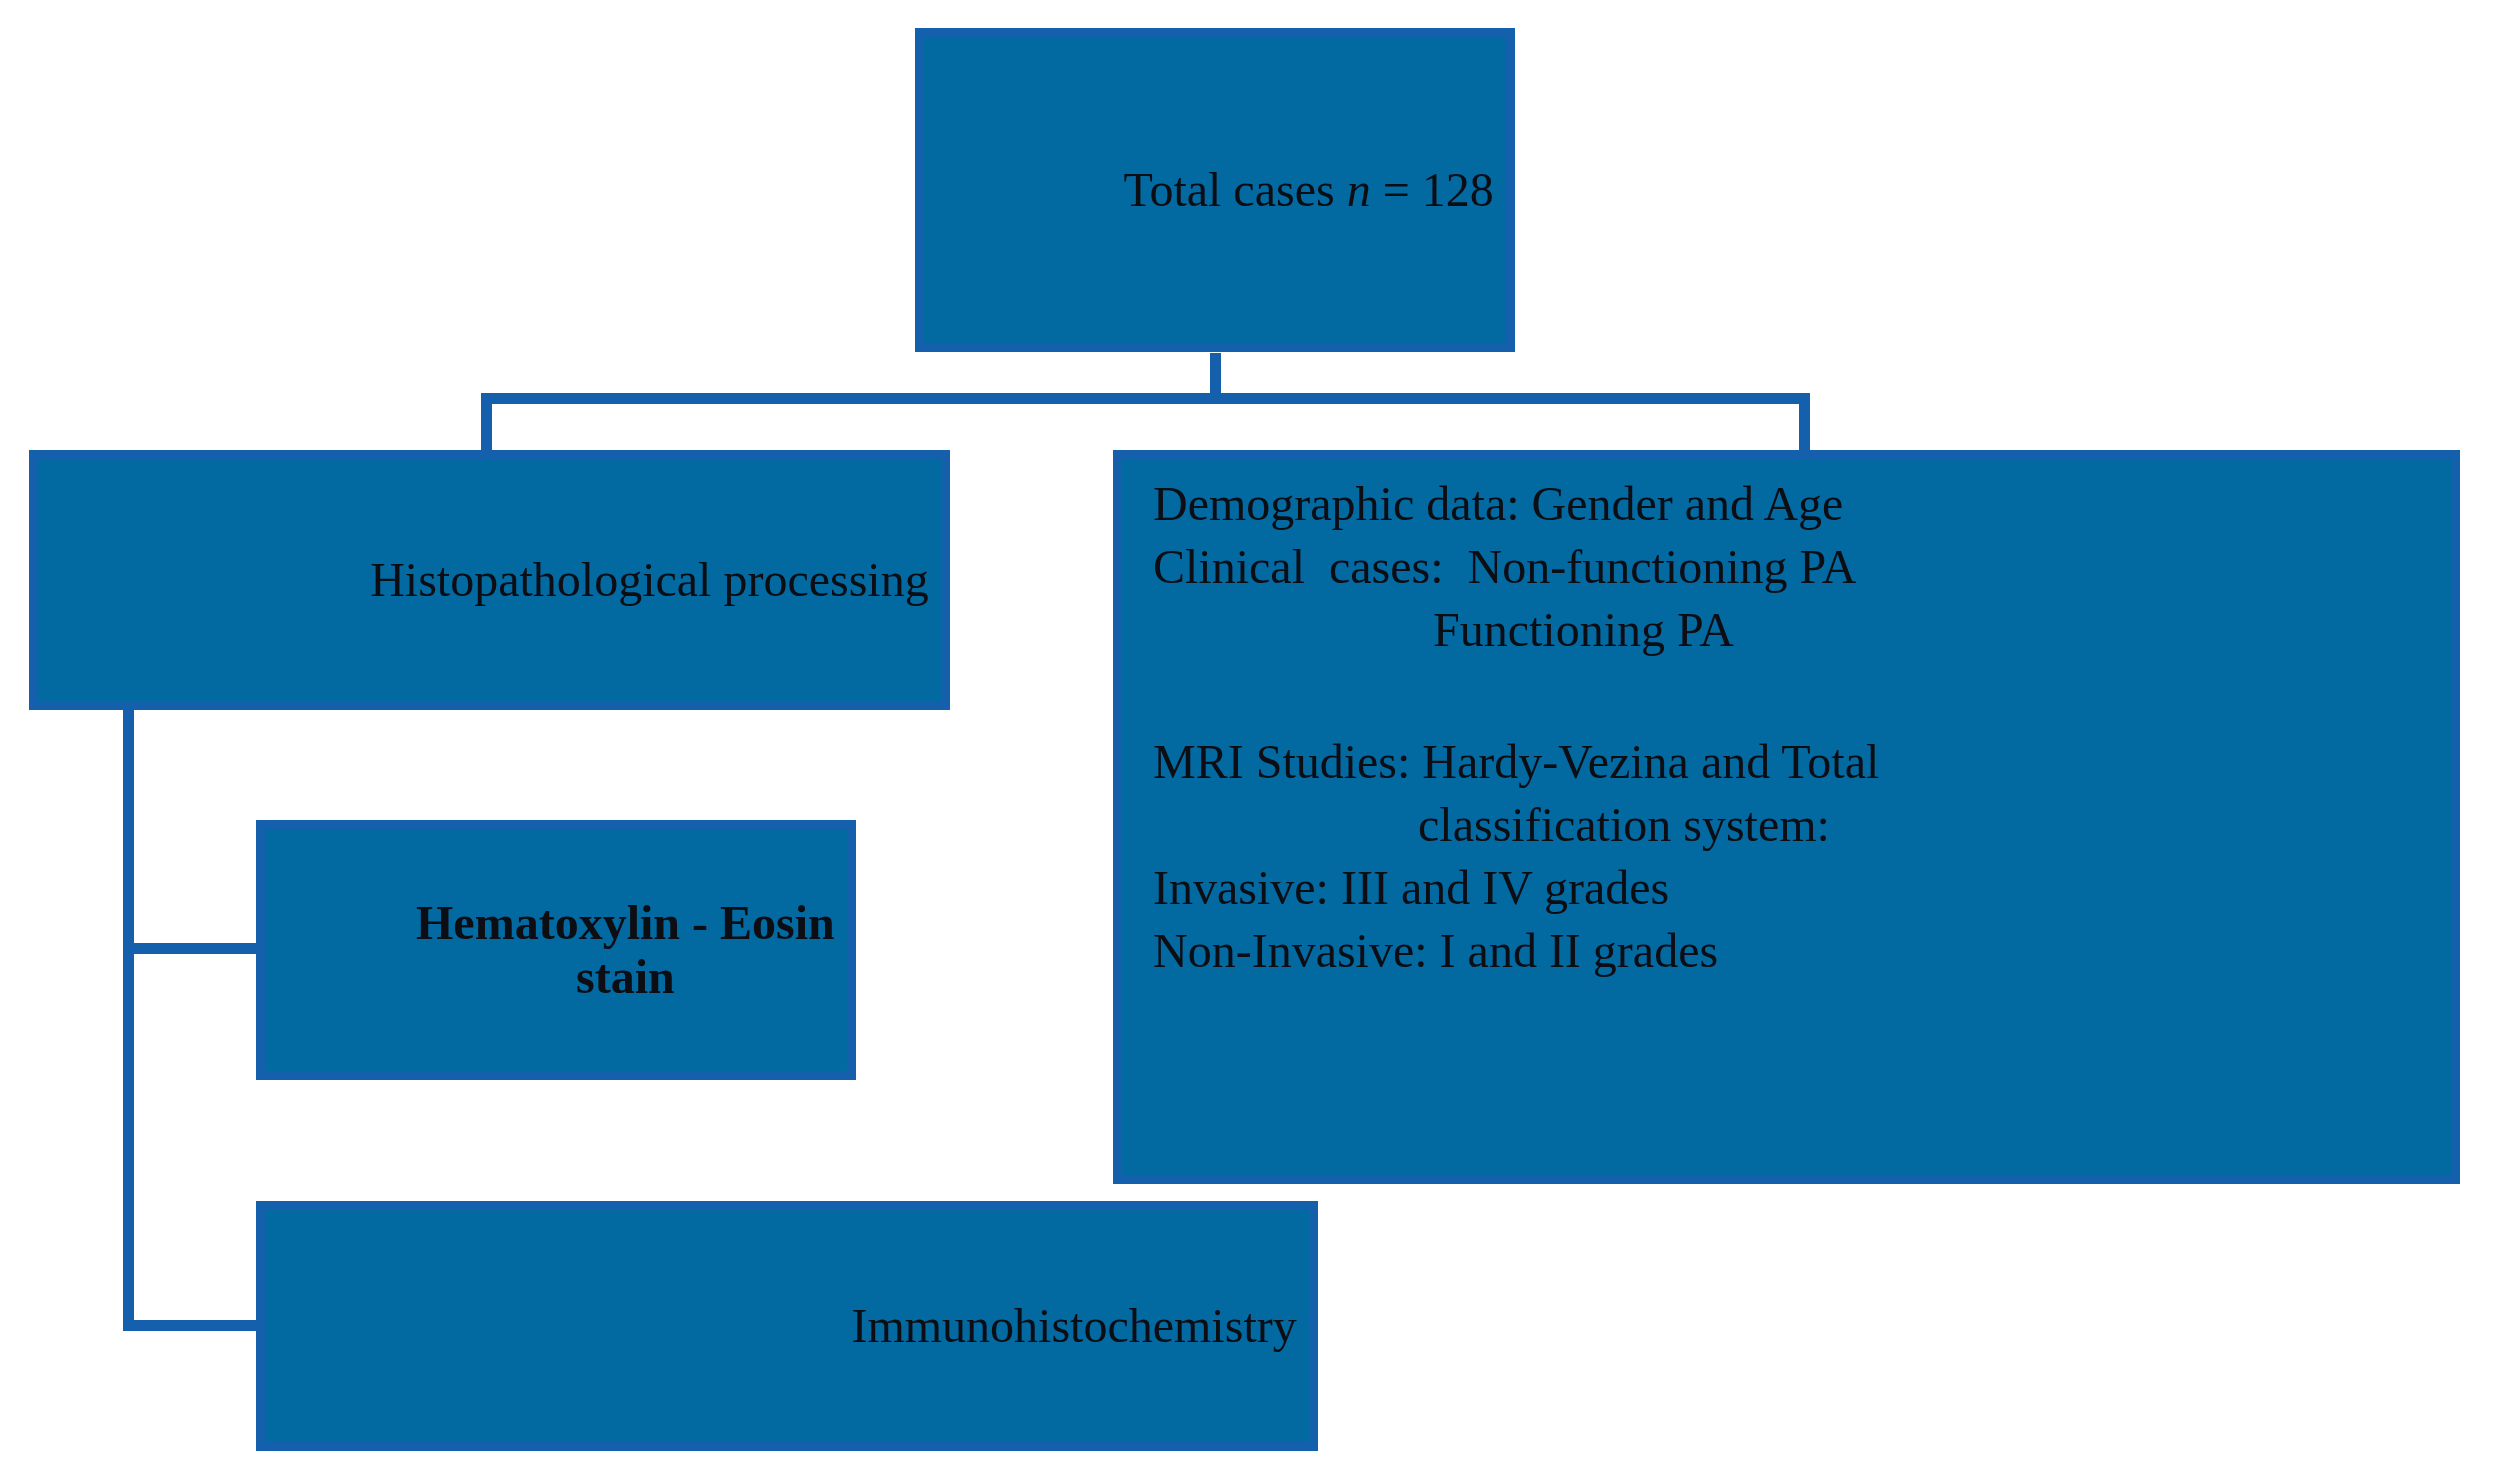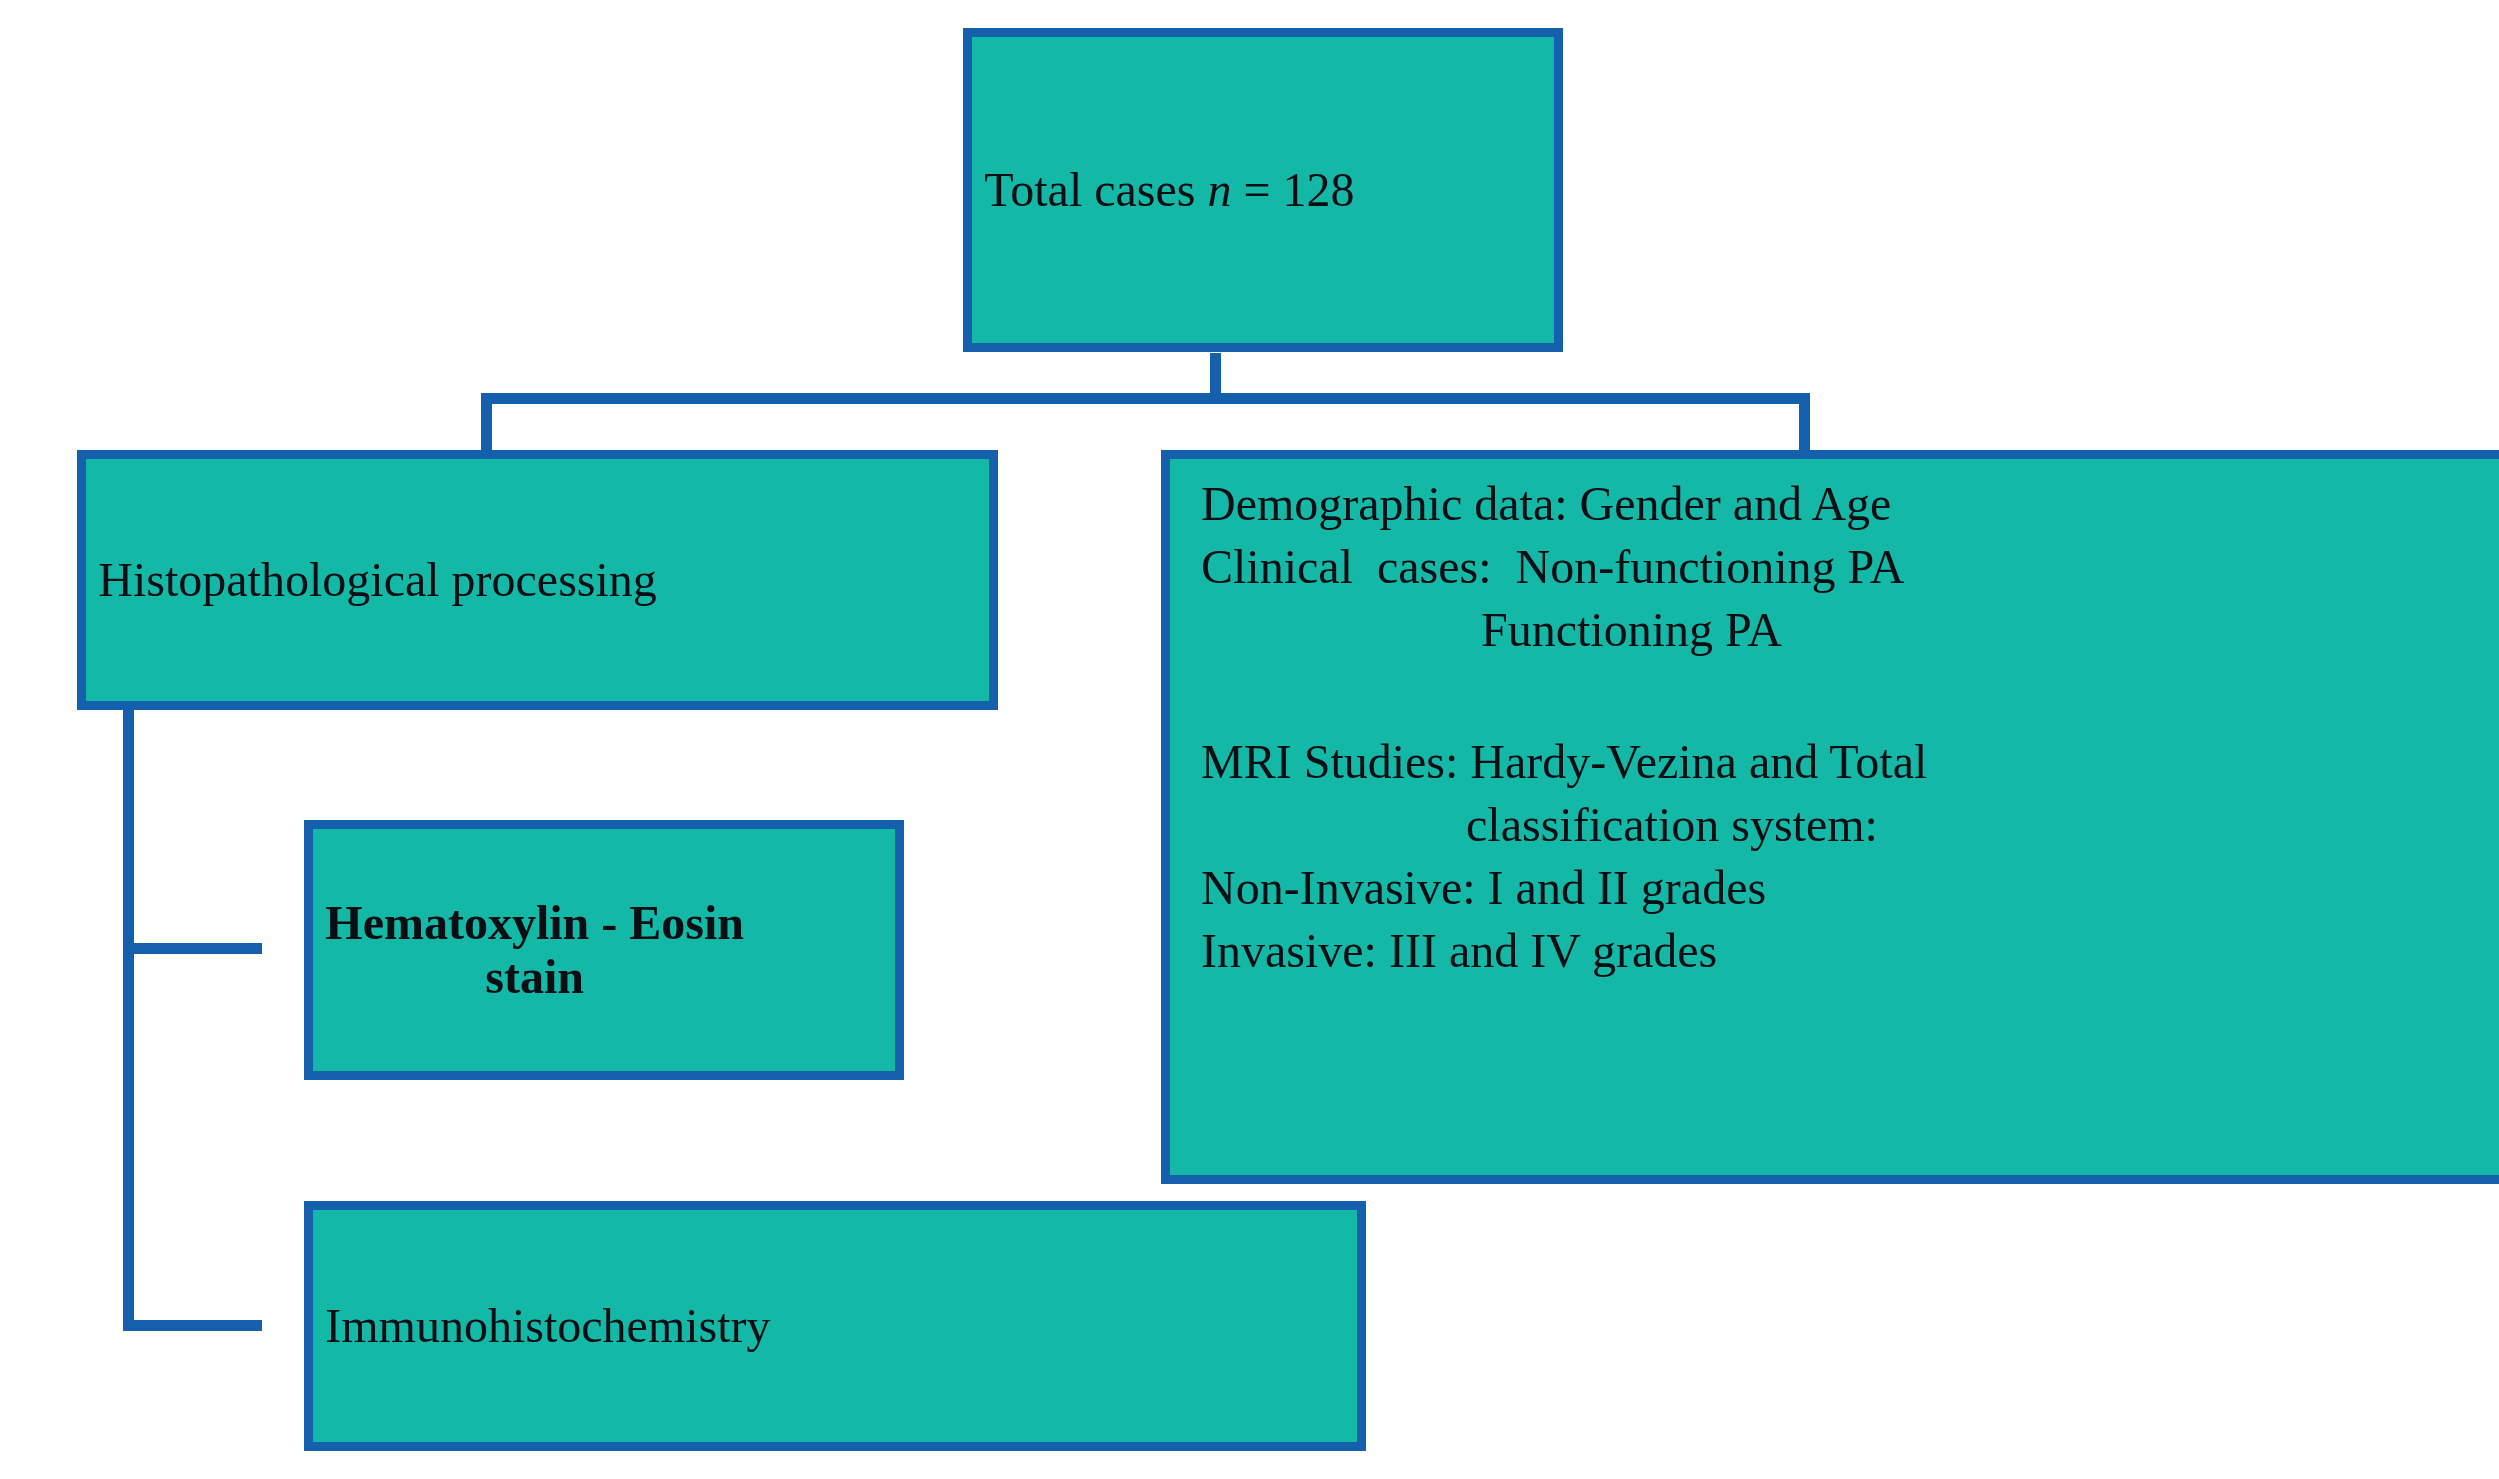--- a/index.html
+++ b/index.html
@@ -14,26 +14,25 @@
     position: relative;
     width: 2500px;
     height: 1480px;
     background: #ffffff;
     overflow: hidden;
   }
   .node {
     position: absolute;
     box-sizing: border-box;
     border: 9.7px solid #1560AC;
-    background: #14b8a6;
+    background: #0369a1;
     display: flex;
     align-items: center;
-    justify-content: flex-start;
+    justify-content: flex-end;
     z-index: 3;
-    margin-left: 48px;
   }
   .node .label {
     color: #0d0d14;
     font-size: 48px;
     line-height: 1.12;
     text-align: center;
     white-space: pre-line;
     padding: 0 12.3px;
   }
   
@@ -110,19 +109,19 @@
   </div>
 
   <div class="node" id="node-right">
     <div class="right-body" id="data-panel-lines">
         <span class="line">Demographic data: Gender and Age</span>
         <span class="line">Clinical  cases:  Non-functioning PA</span>
         <span class="line indent1">Functioning PA</span>
         <span class="spacer"></span>
         <span class="line">MRI Studies: Hardy-Vezina and Total</span>
         <span class="line indent2">classification system:</span>
+        <span class="line">Invasive: III and IV grades</span>
         <span class="line">Non-Invasive: I and II grades</span>
-        <span class="line">Invasive: III and IV grades</span>
       </div>
   </div>
 
 </div>
 
 
 </body></html>

